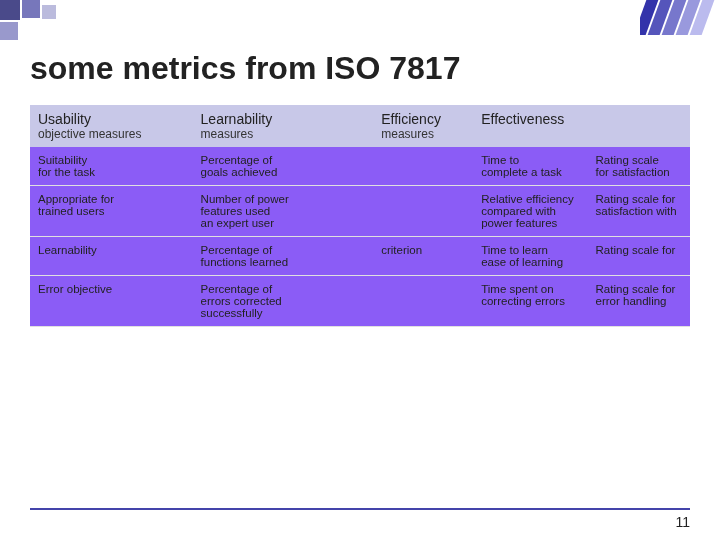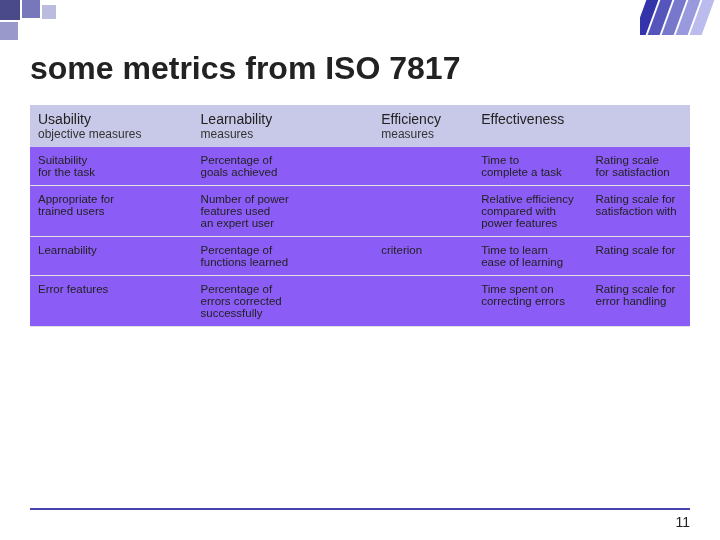--- a/index.html
+++ b/index.html
@@ -194,21 +194,21 @@
 
       <tr>
         <td>Learnability</td>
         <td>Percentage of<br>functions learned</td>
         <td>criterion</td>
         <td>Time to learn<br>ease of learning</td>
         <td>Rating scale for</td>
       </tr>
 
       <tr>
-        <td>Error features</td>
+        <td>Error objective</td>
         <td>Percentage of<br>errors corrected<br>successfully</td>
         <td></td>
         <td>Time spent on<br>correcting errors</td>
         <td>Rating scale for<br>error handling</td>
       </tr>
     </tbody>
   </table>
 </div>
 
 <div class="bottom-rule"></div>

